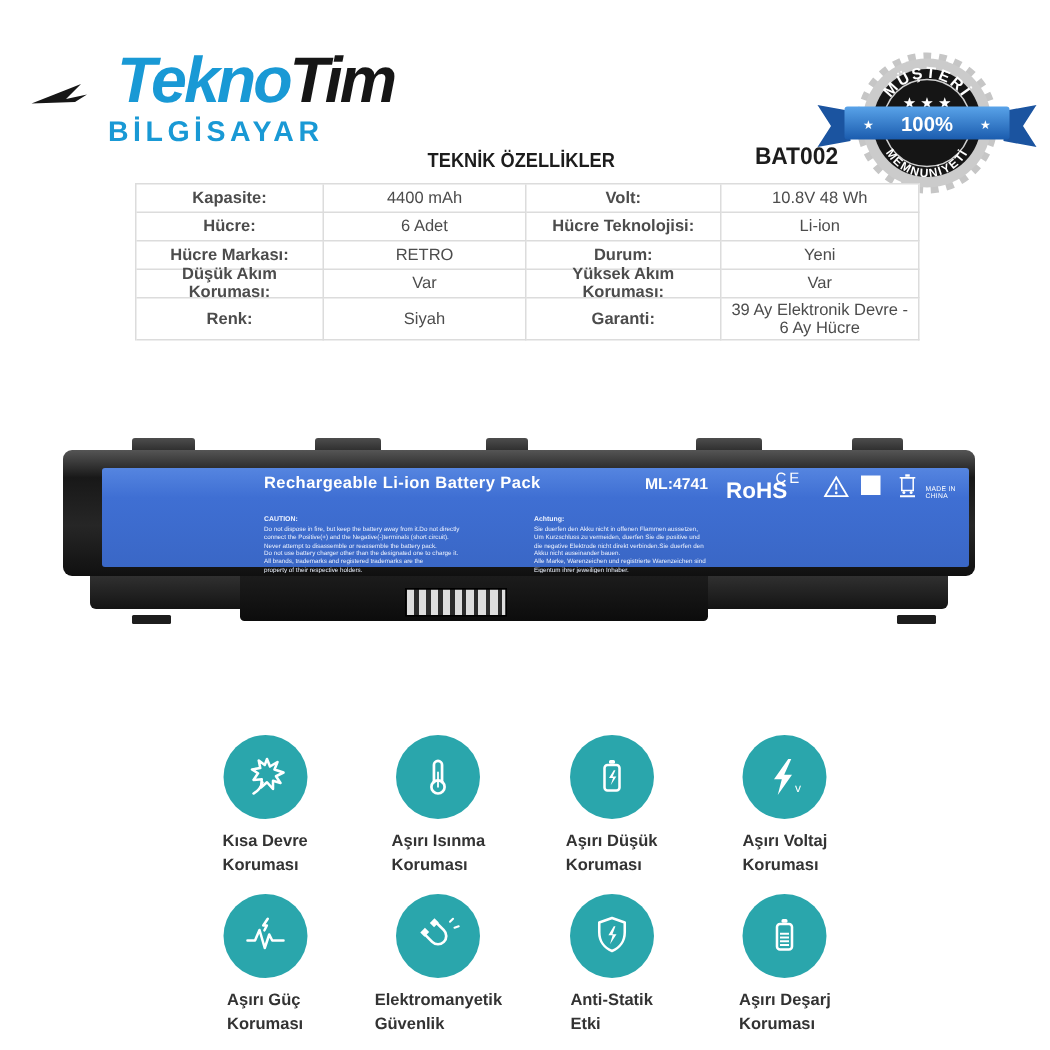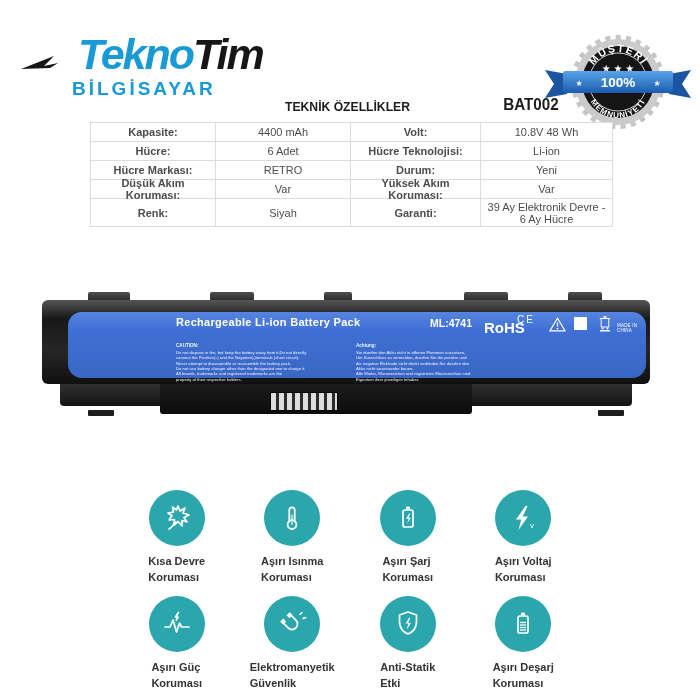--- a/index.html
+++ b/index.html
@@ -37,21 +37,21 @@
   .cell .wrapval{max-width:122px;}
 
   
   .battery{position:absolute;left:42px;top:290px;width:608px;height:136px;}
   .bat-tab{position:absolute;top:2px;height:12px;background:linear-gradient(#4d4d4d,#222);
       border-radius:2px 2px 0 0;}
   .bat-body{position:absolute;left:0;top:10px;width:608px;height:84px;border-radius:6px;
       background:linear-gradient(180deg,#555 0%,#181818 22%,#262626 60%,#101010 100%);}
   .bat-label{position:absolute;left:26px;top:22px;width:578px;height:66px;
       background:linear-gradient(180deg,#5585e0 0%,#3f6fd3 30%,#3a67c6 100%);
-      border-radius:14px;color:#fff;}
+      border-radius:2px;color:#fff;}
   .bl-title{position:absolute;left:108px;top:4px;font-size:11px;font-weight:bold;letter-spacing:.3px;}
   .bl-model{position:absolute;left:362px;top:5px;font-size:10.5px;font-weight:bold;}
   .bl-rohs{position:absolute;left:416px;top:7px;font-size:15px;font-weight:bold;text-align:right;}
   .bl-ce{position:absolute;left:449px;top:2px;font-size:10px;letter-spacing:2px;}
   .bl-warn{position:absolute;left:481px;top:5px;}
   .bl-square{position:absolute;left:506px;top:5px;width:13px;height:13px;background:#fff;}
   .bl-bin{position:absolute;left:530px;top:3px;}
   .bl-madein{position:absolute;left:549px;top:11px;font-size:4.5px;letter-spacing:.2px;}
   .bl-caut{position:absolute;top:26px;width:166px;font-size:4.2px;line-height:5.4px;
       color:#eef3ff;white-space:pre-line;overflow:hidden;}
@@ -225,21 +225,21 @@
     </div>
 
     <div class="feature">
       <div class="f-circle">
         <svg width="32" height="32" viewBox="0 0 32 32" fill="none" stroke="#fff" stroke-width="1.7">
           <rect x="11" y="8" width="10" height="17" rx="2"></rect>
           <rect x="14" y="4.6" width="4" height="2.6" rx="1" fill="#fff" stroke="none"></rect>
           <path d="M17.2 11.5l-3.2 5.2h2.7l-1.6 4.8 3.8-5.8h-2.5l1.9-4.2z" fill="#fff" stroke="none"></path>
         </svg>
       </div>
-      <div class="f-label"><span>Aşırı Şarj</span><br><span>Koruması</span></div>
+      <div class="f-label"><span>Aşırı Düşük</span><br><span>Koruması</span></div>
     </div>
 
     <div class="feature">
       <div class="f-circle">
         <svg width="32" height="32" viewBox="0 0 32 32">
           <path d="M18.5 4 L9 17.5 h5.2 L11.5 28 l9.5-13.5 h-5.2 L20.5 4 z" fill="#fff"></path>
           <text x="23" y="26" font-size="8" fill="#fff" font-family="inherit">v</text>
         </svg>
       </div>
       <div class="f-label"><span>Aşırı Voltaj</span><br><span>Koruması</span></div>

